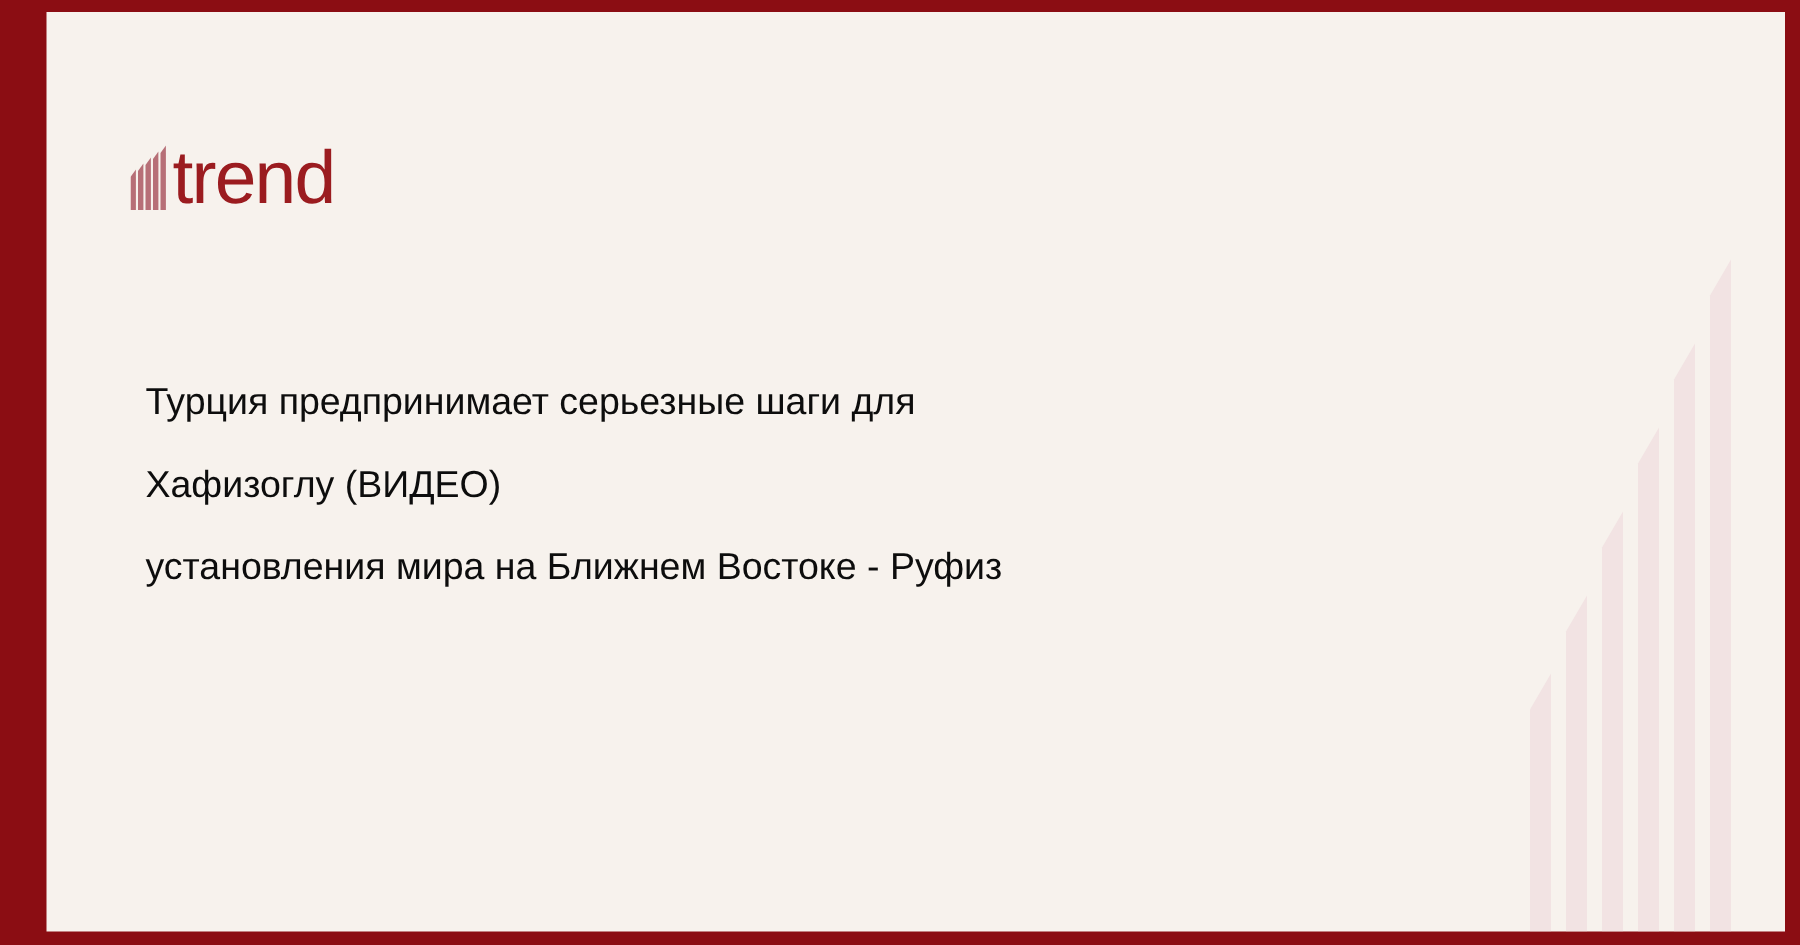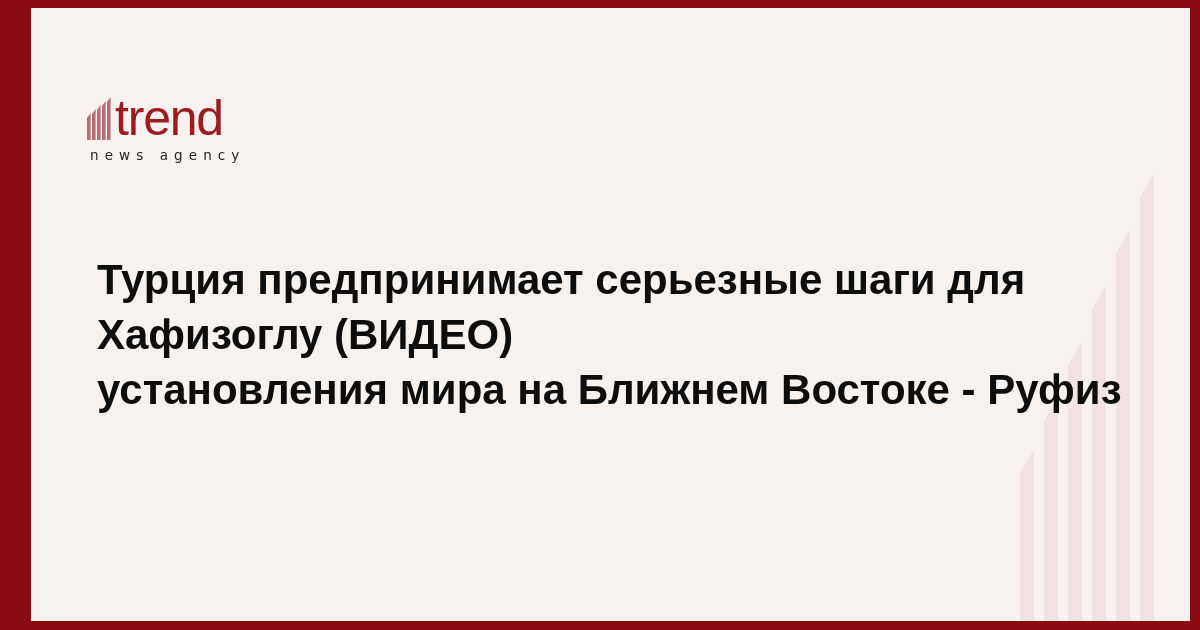--- a/index.html
+++ b/index.html
@@ -88,23 +88,23 @@
     white-space: nowrap;
   }
 
   
   .headline {
     position: absolute;
     left: 66px;
     top: 216px;
     width: 945px;
     font-family: "Liberation Sans", "DejaVu Sans", sans-serif;
-    font-size: 42px;
+    font-size: 25px;
     line-height: 55px;
-    font-weight: 700;
+    font-weight: 400;
     color: #0d0d0d;
     letter-spacing: 0px;
   }
   .headline-line { display: block; white-space: nowrap; }
 </style>
 </head>
 <body>
 
 <div class="card">
   <div class="card-inner">
@@ -130,21 +130,20 @@
               <polygon points="0,26 3.6,21 3.6,48 0,48"></polygon>
               <polygon points="5.0,22 8.6,17 8.6,48 5.0,48"></polygon>
               <polygon points="10.0,18 13.6,13 13.6,48 10.0,48"></polygon>
               <polygon points="15.0,14 18.6,9 18.6,48 15.0,48"></polygon>
               <polygon points="20.0,10 23.6,5 23.6,48 20.0,48"></polygon>
             </g>
           </svg>
         </span>
         <span class="logo-word">trend</span>
       </div>
-      <div class="logo-tagline">news agency</div>
     </div>
 
     <h1 class="headline">
       <span class="headline-line">Турция предпринимает серьезные шаги для</span>
       <span class="headline-line">Хафизоглу (ВИДЕО)</span>
       <span class="headline-line">установления мира на Ближнем Востоке - Руфиз</span>
     </h1>
 
   </div>
 </div>

